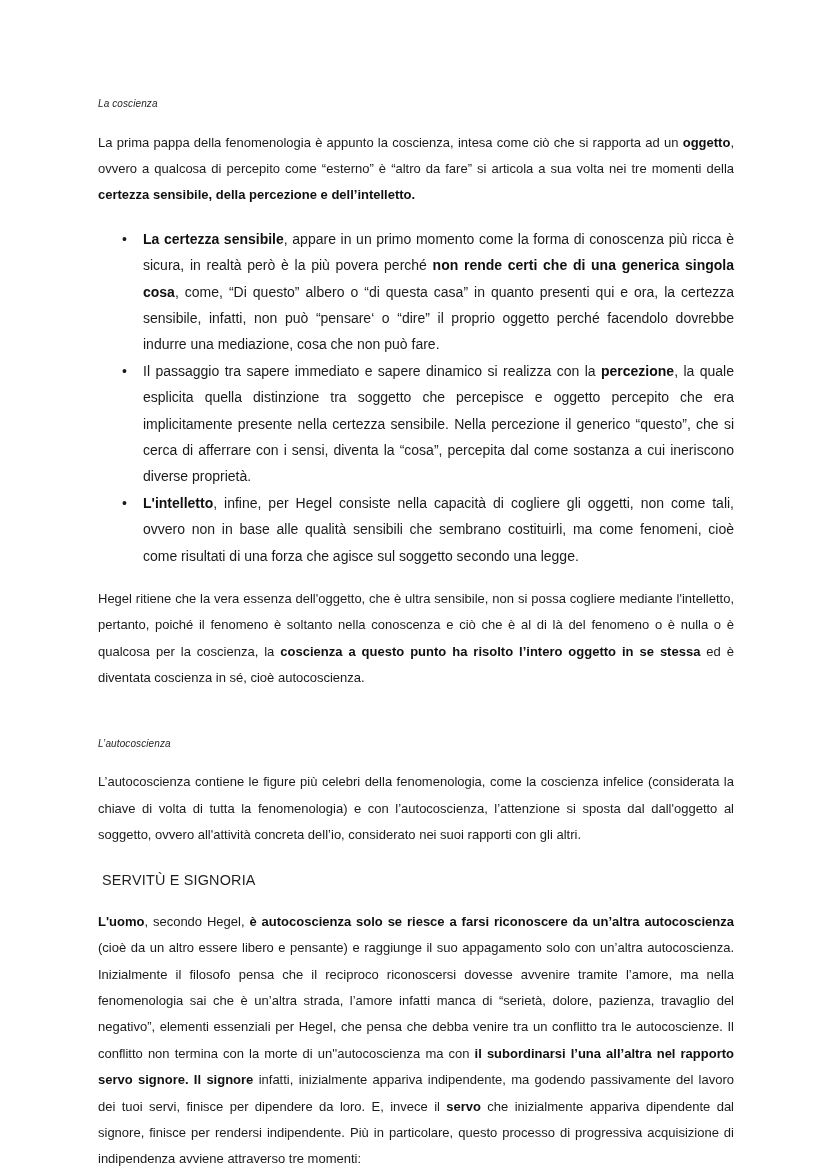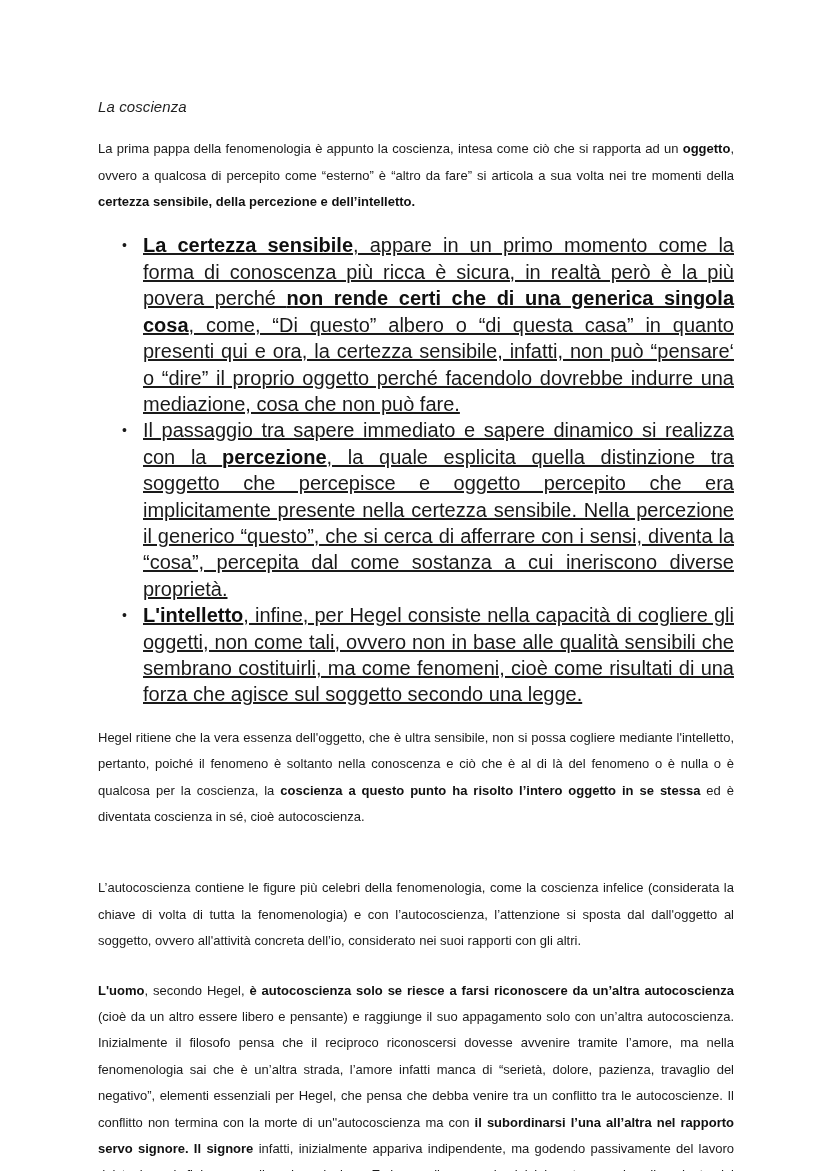--- a/index.html
+++ b/index.html
@@ -25,21 +25,21 @@
   }
 
   .content {
     width: 636px;
   }
 
   
   .section-heading {
     font-style: italic;
     font-weight: 400;
-    font-size: 15px;
+    font-size: 10px;
     line-height: 1.35;
     color: #1f1f1f;
     margin: 0 0 19px 0;
     letter-spacing: 0.1px;
   }
 
   .subsection-heading {
     font-style: normal;
     font-weight: 400;
     font-size: 14.4px;
@@ -68,27 +68,26 @@
   
   ul.bullets {
     list-style: none;
     margin: 0 0 17px 0;
     padding: 0;
   }
 
   ul.bullets > li {
     position: relative;
     padding-left: 45px;
-    font-size: 20px;
+    font-size: 14px;
     line-height: 26.4px;
     text-align: justify;
     text-justify: inter-word;
     color: #1a1a1a;
     margin: 0;
-    text-decoration: underline;
   }
 
   ul.bullets > li::before {
     content: "\2022";
     position: absolute;
     left: 24px;
     top: 0;
     font-size: 14px;
     line-height: 26.4px;
     color: #1a1a1a;
@@ -111,22 +110,24 @@
     <ul class="bullets">
       <li><b>La certezza sensibile</b><span>, appare in un primo momento come la forma di conoscenza più ricca è sicura, in realtà però è la più povera perché </span><b>non rende certi che di una generica singola cosa</b><span>, come, “Di questo” albero o “di questa casa” in quanto presenti qui e ora, la certezza sensibile, infatti, non può “pensare‘ o “dire” il proprio oggetto perché facendolo dovrebbe indurre una mediazione, cosa che non può fare.</span></li>
       <li><span>Il passaggio tra sapere immediato e sapere dinamico si realizza con la </span><b>percezione</b><span>, la quale esplicita quella distinzione tra soggetto che percepisce e oggetto percepito che era implicitamente presente nella certezza sensibile. Nella percezione il generico “questo”, che si cerca di afferrare con i sensi, diventa la “cosa”, percepita dal come sostanza a cui ineriscono diverse proprietà.</span></li>
       <li><b> L'intelletto</b><span>, infine, per Hegel consiste nella capacità di cogliere gli oggetti, non come tali, ovvero non in base alle qualità sensibili che sembrano costituirli, ma come fenomeni, cioè come risultati di una forza che agisce sul soggetto secondo una legge.</span></li>
     </ul>
 
     <p class="body"><span>Hegel ritiene che la vera essenza dell'oggetto, che è ultra sensibile, non si possa cogliere mediante l'intelletto, pertanto, poiché il fenomeno è soltanto nella conoscenza e ciò che è al di là del fenomeno o è nulla o è qualcosa per la coscienza, la </span><b>coscienza a questo punto ha risolto l’intero oggetto in se stessa</b><span> ed è diventata coscienza in sé, cioè autocoscienza.</span></p>
 
     <div class="gap-lg"></div>
 
+    <h2 class="section-heading">L’autocoscienza</h2>
 
     <p class="body">L’autocoscienza contiene le figure più celebri della fenomenologia, come la coscienza infelice (considerata la chiave di volta di tutta la fenomenologia) e con l’autocoscienza, l’attenzione si sposta dal dall'oggetto al soggetto, ovvero all'attività concreta dell’io, considerato nei suoi rapporti con gli altri.</p>
 
     <div class="gap-sm"></div>
 
+    <h3 class="subsection-heading">SERVITÙ E SIGNORIA</h3>
 
     <p class="body"><b> L'uomo</b><span>, secondo Hegel, </span><b>è autocoscienza solo se riesce a farsi riconoscere da un’altra autocoscienza</b><span> (cioè da un altro essere libero e pensante) e raggiunge il suo appagamento solo con un’altra autocoscienza. Inizialmente il filosofo pensa che il reciproco riconoscersi dovesse avvenire tramite l’amore, ma nella fenomenologia sai che è un’altra strada, l’amore infatti manca di “serietà, dolore, pazienza, travaglio del negativo”, elementi essenziali per Hegel, che pensa che debba venire tra un conflitto tra le autocoscienze. Il conflitto non termina con la morte di un''autocoscienza ma con </span><b>il subordinarsi l’una all’altra nel rapporto servo signore. Il signore</b><span> infatti, inizialmente appariva indipendente, ma godendo passivamente del lavoro dei tuoi servi, finisce per dipendere da loro. E, invece il </span><b>servo</b><span> che inizialmente appariva dipendente dal signore, finisce per rendersi indipendente. Più in particolare, questo processo di progressiva acquisizione di indipendenza avviene attraverso tre momenti: </span></p>
 
   </div>
 </div>
 
 </body></html>

